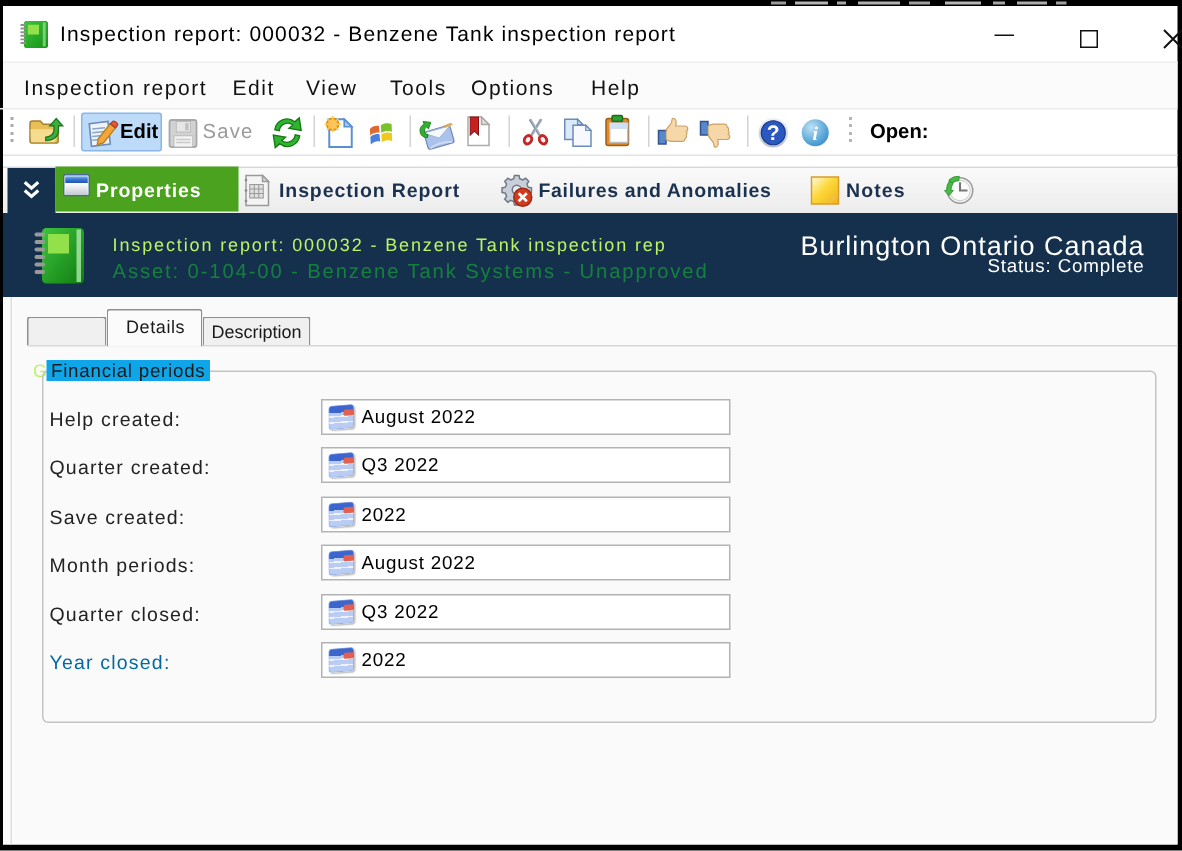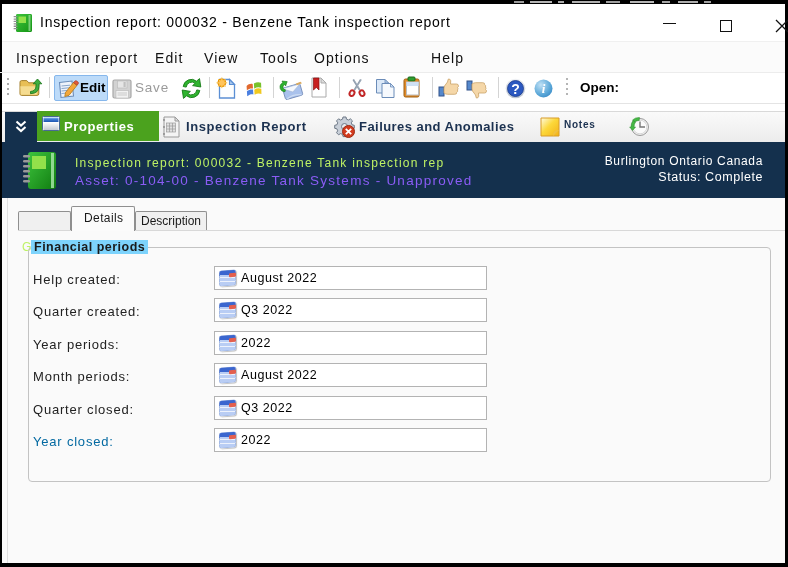--- a/index.html
+++ b/index.html
@@ -53,21 +53,21 @@
 <svg class="abs" style="left:774px;top:18px;" width="16" height="16" viewBox="0 0 16 16">
     <path d="M2 2 L14 14 M14 2 L2 14" stroke="#111" stroke-width="1.3"></path>
   </svg>
 
 <div class="abs" style="left:2px;top:41px;width:783px;height:31px;background:#fbfbfb;border-top:1px solid #f0f0f0;"></div>
 <div class="abs menu" style="left:16px;">Inspection report</div>
 <div class="abs menu" style="left:155px;">Edit</div>
 <div class="abs menu" style="left:204px;">View</div>
 <div class="abs menu" style="left:260px;">Tools</div>
 <div class="abs menu" style="left:314px;">Options</div>
-<div class="abs menu" style="left:394px;margin-left:37px;">Help</div>
+<div class="abs menu" style="left:394px;">Help</div>
 
 <div class="abs" style="left:0px;top:72px;width:785px;height:1px;background:#ececec;"></div>
 
 <div class="abs" style="left:7px;top:78px;width:3px;height:20px;background-image:repeating-linear-gradient(#aaa 0 2px, transparent 2px 5px);background-size:2px 100%;background-repeat:no-repeat;"></div>
 <div id="ic-folder" class="abs" style="left:19px;top:77px;"><svg width="24" height="21" viewBox="0 0 24 21">
       <path d="M1 5.2 q0-1.6 1.6-1.6 h5.2 l2 2.2 h8.4 q1.6 0 1.6 1.6 v9.4 q0 1.6-1.6 1.6 h-15.6 q-1.6 0-1.6-1.6 z" fill="#e8bf56" stroke="#a5802e" stroke-width="1"></path>
       <path d="M1.3 9.2 h18.2 l-1.8 8.6 h-16 z" fill="#f5dc91"></path>
       <path d="M11.5 14.5 q5.5-0.5 5.5-5.5 v-2.2 l-2.8 0 4.3-4.8 4.3 4.8 -2.8 0 v2.5 q0 7-8.5 7.4 z" fill="#3fae3f" stroke="#1f7a1f" stroke-width="0.9"></path>
     </svg></div>
 <div class="sep" style="left:49px;"></div>
@@ -252,21 +252,21 @@
       <path d="M1 1 h18 v18 l-5 0 -13 0 z" fill="url(#ng)" stroke="#d89c28" stroke-width="1"></path>
       <path d="M19 13 q-6-1-6 6 z" fill="#f0c040"></path>
       <defs>
         <linearGradient id="ng" x1="0" y1="0" x2="1" y2="1">
           <stop offset="0" stop-color="#fefbe3"></stop>
           <stop offset="0.45" stop-color="#fcd83a"></stop>
           <stop offset="1" stop-color="#f2b117"></stop>
         </linearGradient>
       </defs>
     </svg></div>
-<div class="abs" style="left:564px;top:119px;font-size:10px;font-weight:bold;letter-spacing:0.75px;color:#1b3150;">Notes</div>
+<div class="abs" style="left:564px;top:119px;font-size:13px;font-weight:bold;letter-spacing:0.75px;color:#1b3150;">Notes</div>
 
 <div id="ic-history" class="abs" style="left:629px;top:117px;"><svg width="21" height="20" viewBox="0 0 21 20">
       <circle cx="11" cy="10" r="8.5" fill="#f2f2f2" stroke="#9a9a9a"></circle>
       <circle cx="11" cy="10" r="6.8" fill="#fbfbfb" stroke="#c5c5c5" stroke-width="0.6"></circle>
       <path d="M11 4.5 V10 H16" stroke="#777" stroke-width="1.4" fill="none"></path>
       <path d="M3.5 3 a9 9 0 0 1 7-2.5 l-0.3 3 a6 6 0 0 0-4.5 1.7 z" fill="#46b946" stroke="#2a8a2a" stroke-width="0.5"></path>
       <path d="M1.5 10 q0-4 2-6.5 l2.4 1.8 q-1.4 2-1.4 4.7 l1.6 0 -3 3.5 -3-3.5 z" fill="#46b946" stroke="#2a8a2a" stroke-width="0.5" transform="translate(0.5,0)"></path>
     </svg></div>
 <div class="abs" style="left:654px;top:119px;font-size:13px;font-weight:bold;letter-spacing:0.3px;color:#1b3150;margin-top:25px;">History</div>
 
@@ -284,41 +284,41 @@
         <rect x="3" y="30" width="7" height="2.6" rx="1.3"></rect>
       </g>
       <defs>
         <linearGradient id="bg2" x1="0" y1="0" x2="1" y2="1">
           <stop offset="0" stop-color="#3ec43e"></stop>
           <stop offset="1" stop-color="#107c10"></stop>
         </linearGradient>
       </defs>
     </svg></div>
 <div class="abs" style="left:75px;top:156px;font-size:12px;letter-spacing:1.25px;color:#bef264;">Inspection report: 000032 - Benzene Tank inspection rep</div>
-<div class="abs" style="left:75px;top:173px;font-size:13.5px;letter-spacing:1.25px;color:#8b5cf6;">Asset: 0-104-00 - Benzene Tank Systems - Unapproved</div>
-<div class="abs" style="right:25px;top:154px;font-size:12px;letter-spacing:0.65px;color:#fff;text-align:left;">Burlington Ontario Canada</div>
+<div class="abs" style="left:75px;top:173px;font-size:13.5px;letter-spacing:1.25px;color:#15803d;">Asset: 0-104-00 - Benzene Tank Systems - Unapproved</div>
+<div class="abs" style="right:25px;top:154px;font-size:18px;letter-spacing:0.65px;color:#fff;text-align:left;">Burlington Ontario Canada</div>
 <div class="abs" style="right:25px;top:170px;font-size:12.5px;letter-spacing:0.55px;color:#fff;text-align:right;">Status: Complete</div>
 
 <div class="abs" style="left:2px;top:198px;width:783px;height:365px;background:#fafafa;"></div>
 <div class="abs" style="left:7px;top:198px;width:1px;height:365px;background:#e0e0e0;"></div>
 
 <div class="abs" style="left:18px;top:211px;width:53px;height:19px;background:#f0f0f0;border:1px solid #8f8f8f;border-bottom:none;border-radius:2px 2px 0 0;"></div>
 <div class="abs" style="left:135px;top:211px;width:72px;height:19px;background:#f0f0f0;border:1px solid #8f8f8f;border-bottom:none;border-radius:2px 2px 0 0;"></div>
 <div class="abs" style="left:18px;top:230px;width:767px;height:1px;background:#d8d8d8;"></div>
 <div class="abs" style="left:71px;top:206px;width:64px;height:25px;background:#fbfbfb;border:1px solid #8f8f8f;border-bottom:none;border-radius:2px 2px 0 0;"></div>
 <div class="abs" style="left:22px;top:214px;font-size:12px;letter-spacing:0.2px;color:#bef264;margin-top:26px;">General</div>
 <div class="abs" style="left:84px;top:211px;font-size:12px;letter-spacing:0.4px;color:#1a1a1a;">Details</div>
 <div class="abs" style="left:141px;top:214px;font-size:12px;color:#1a1a1a;">Description</div>
 
 <div class="abs" style="left:28px;top:247px;width:743px;height:235px;border:1px solid #c3c3c3;border-radius:4px;"></div>
-<div class="abs" style="left:31px;top:240px;background:#7dd3fc;padding:0 3px;font-size:12.5px;font-weight:bold;letter-spacing:0.5px;color:#1a1a1a;">Financial periods</div>
+<div class="abs" style="left:31px;top:240px;background:#0ea5e9;padding:0 3px;font-size:12.5px;font-weight:normal;letter-spacing:0.5px;color:#1a1a1a;">Financial periods</div>
 
 <div class="abs" style="left:33px;top:272px;font-size:13px;letter-spacing:0.8px;color:#222;">Help created:</div>
 <div class="abs" style="left:33px;top:304px;font-size:13px;letter-spacing:0.8px;color:#222;">Quarter created:</div>
-<div class="abs" style="left:33px;top:337px;font-size:13px;letter-spacing:0.8px;color:#222;">Year periods:</div>
+<div class="abs" style="left:33px;top:337px;font-size:13px;letter-spacing:0.8px;color:#222;">Save created:</div>
 <div class="abs" style="left:33px;top:369px;font-size:13px;letter-spacing:0.8px;color:#222;">Month periods:</div>
 <div class="abs" style="left:33px;top:402px;font-size:13px;letter-spacing:0.8px;color:#222;">Quarter closed:</div>
 <div class="abs" style="left:33px;top:434px;font-size:13px;letter-spacing:0.8px;color:#0369a1;">Year closed:</div>
 
 <div class="inputbox abs" style="left:214px;top:266px;">August 2022</div>
 <div class="inputbox abs" style="left:214px;top:298px;">Q3 2022</div>
 <div class="inputbox abs" style="left:214px;top:331px;">2022</div>
 <div class="inputbox abs" style="left:214px;top:363px;">August 2022</div>
 <div class="inputbox abs" style="left:214px;top:396px;">Q3 2022</div>
 <div class="inputbox abs" style="left:214px;top:428px;">2022</div>

